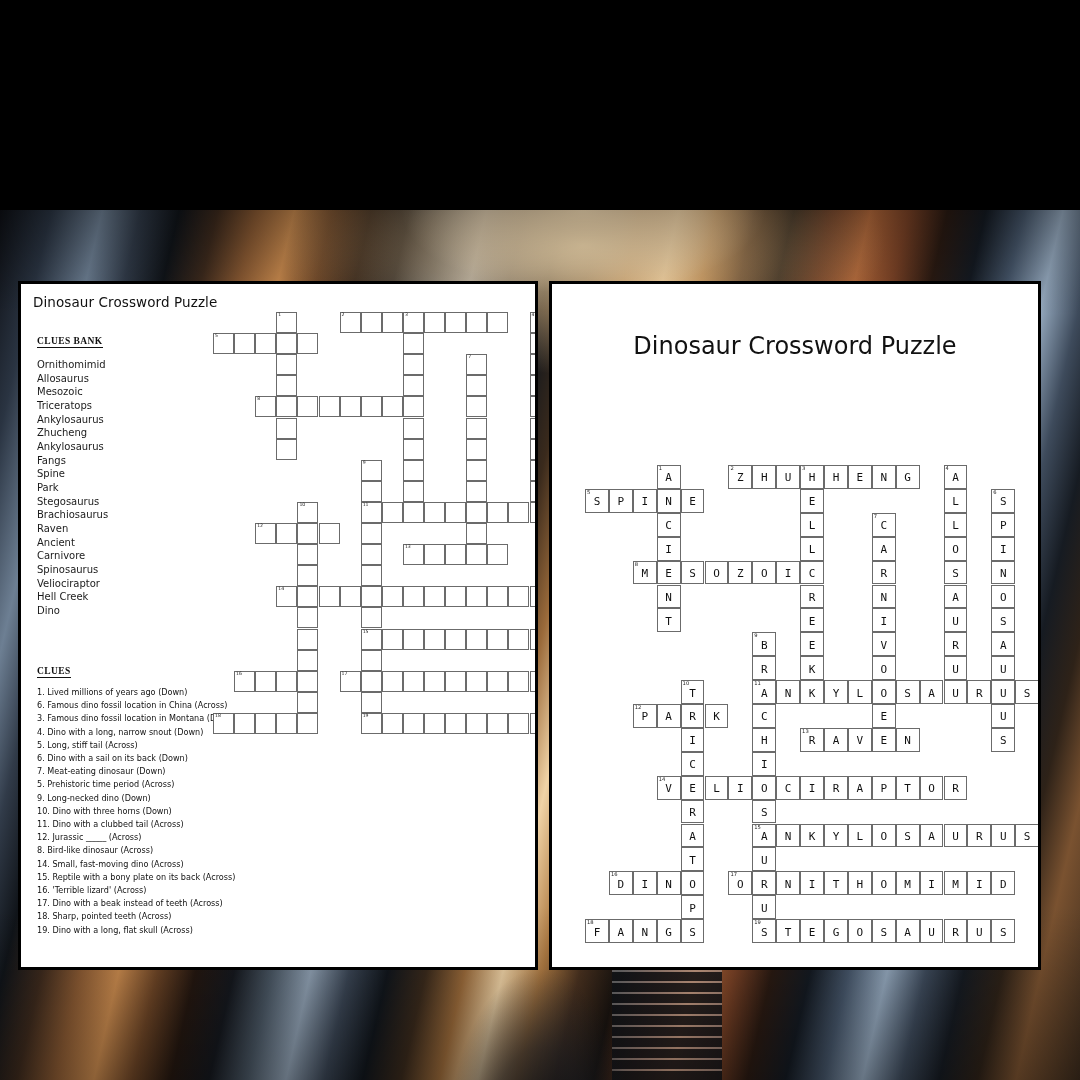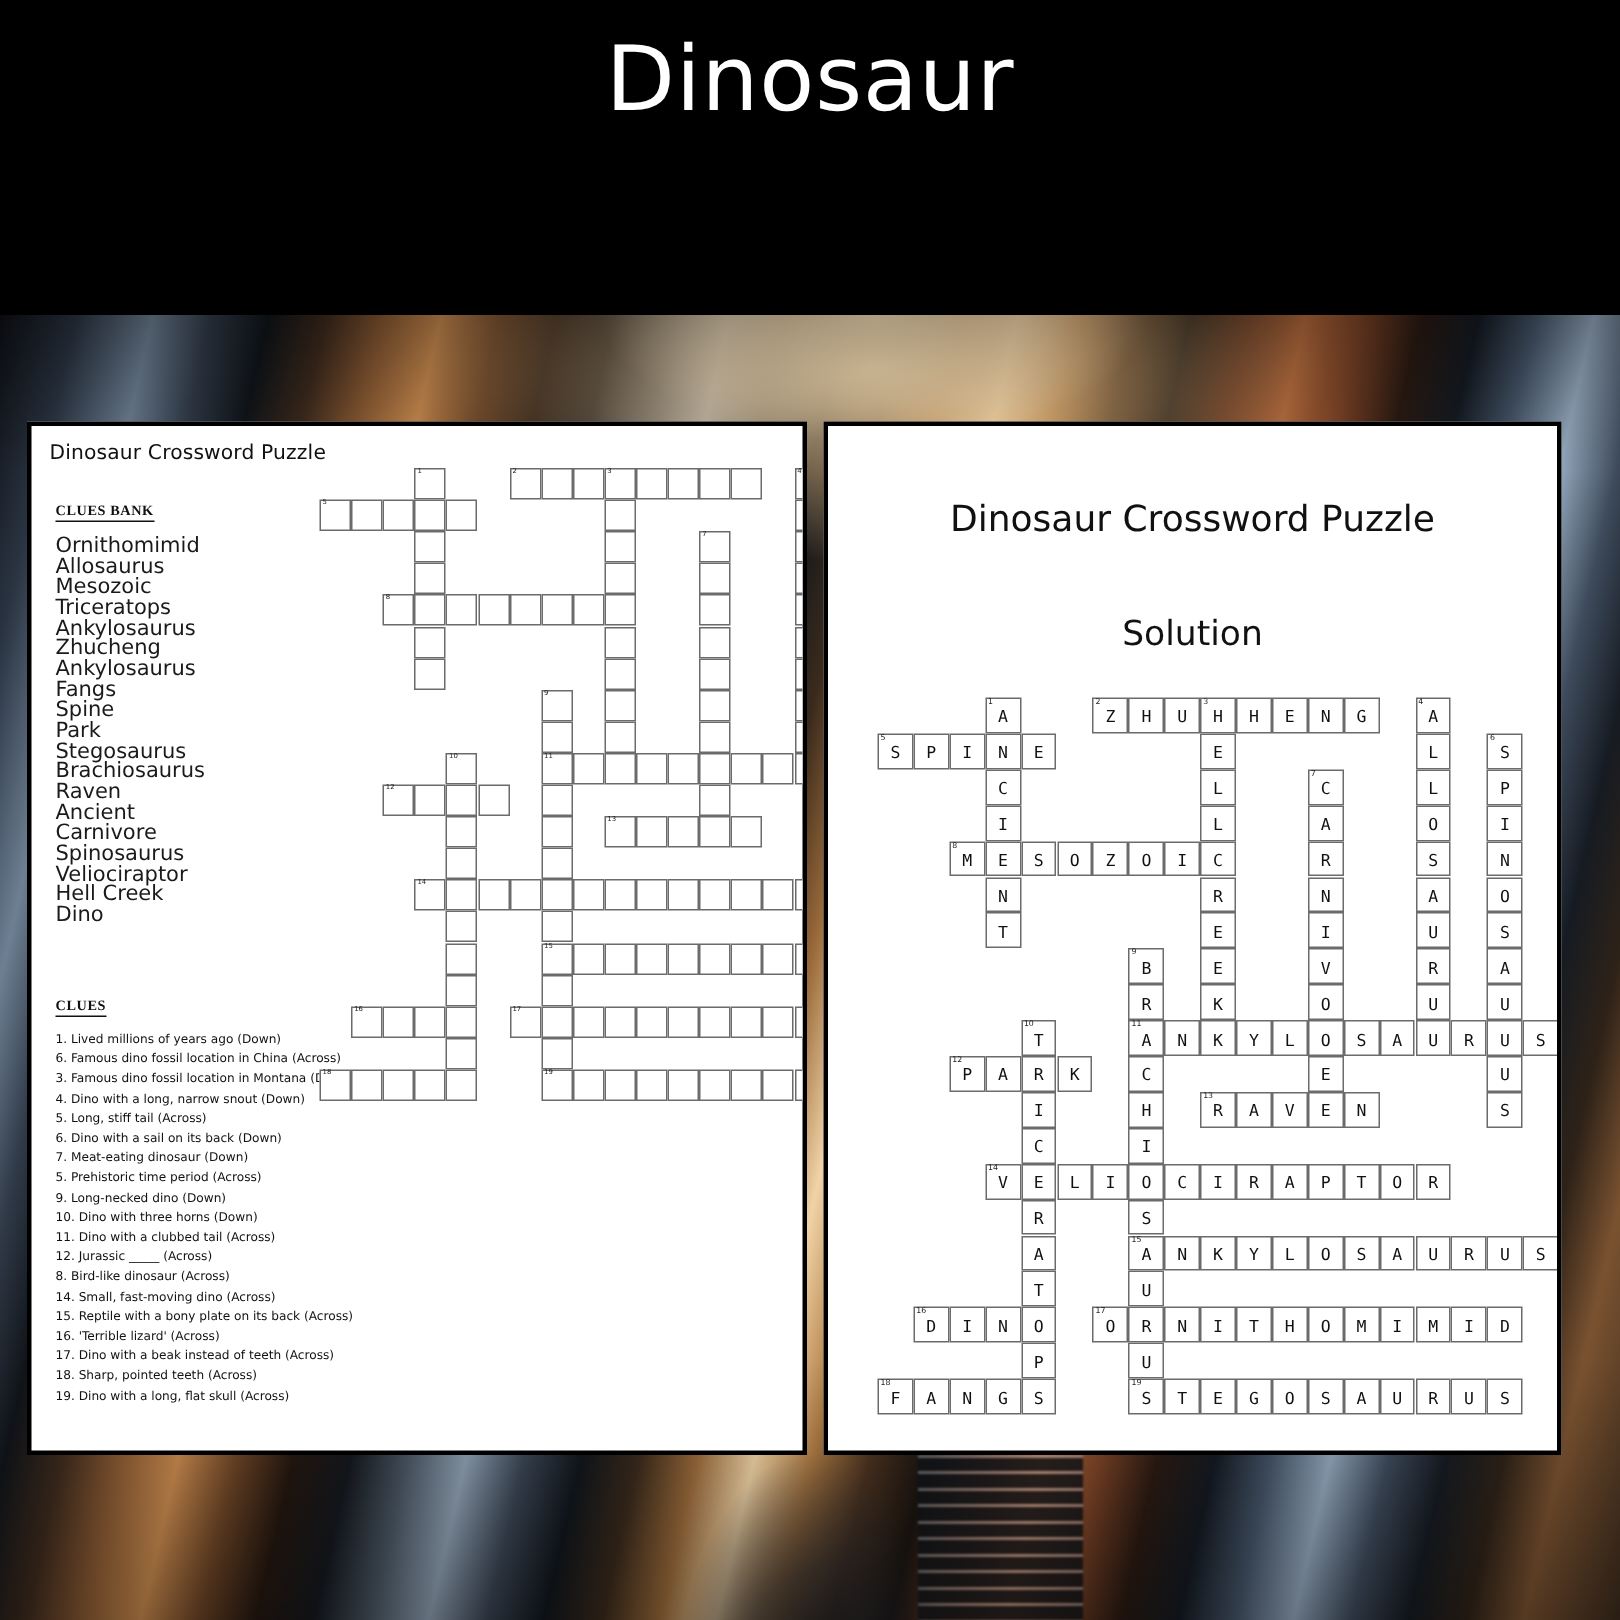--- a/index.html
+++ b/index.html
@@ -94,21 +94,21 @@
     position:absolute;left:12px;top:10px;font-size:13.5px;color:#111;
     font-family:"DejaVu Sans",sans-serif;letter-spacing:.1px;white-space:nowrap;
   }
   .wb-head{
     position:absolute;left:16px;top:52px;font-size:9.5px;font-weight:bold;
     font-family:"Liberation Serif",serif;color:#111;letter-spacing:.4px;
     border-bottom:1px solid #111;padding-bottom:1px;
   }
   .wb-list{
     position:absolute;left:16px;top:74px;width:130px;
-    font-size:14px;line-height:13.65px;color:#1a1a1a;
+    font-size:10px;line-height:13.65px;color:#1a1a1a;
     font-family:"DejaVu Sans",sans-serif;
   }
   .wb-list div{white-space:nowrap;}
   .clues-head{
     position:absolute;left:16px;top:382px;font-size:9.5px;font-weight:bold;
     font-family:"Liberation Serif",serif;color:#111;letter-spacing:.4px;
     border-bottom:1px solid #111;padding-bottom:1px;
   }
   .clues-list{
     position:absolute;left:16px;top:402px;width:300px;
@@ -154,23 +154,20 @@
   .wm span{
     color:#fff;font-size:28px;font-family:"DejaVu Sans",sans-serif;
     letter-spacing:.3px;
   }
 </style>
 </head>
 <body>
 
 <div id="page">
 
-  <div class="band-top">
-    <div class="t">Dinosaur</div>
-  </div>
 
   <div class="bg">
     <div class="layer bgA"></div>
     <div class="layer bgB"></div>
     <div class="bgC"></div>
     <div class="bgSteps"></div>
     <div class="bgC2"></div>
     <div class="layer bgVig"></div>
   </div>
 
@@ -391,21 +388,20 @@
         <div class="cell" style="left: 232.1px; top: 400.9px; width: 21.1px; height: 21.1px;"></div>
         <div class="cell" style="left: 253.2px; top: 400.9px; width: 21.1px; height: 21.1px;"></div>
         <div class="cell" style="left: 274.3px; top: 400.9px; width: 21.1px; height: 21.1px;"></div>
         <div class="cell" style="left: 295.4px; top: 400.9px; width: 21.1px; height: 21.1px;"></div>
         <div class="cell" style="left: 316.5px; top: 400.9px; width: 21.1px; height: 21.1px;"></div>
       </div>
   </div>
 
   <div class="sheet" id="sheet-right">
     <div class="sol-title">Dinosaur Crossword Puzzle</div>
-    <div class="sol-sub">Solution</div>
     <div class="grid" id="grid-right" style="left: 33px; top: 181px;">
         <div class="cell" style="left: 71.7px; top: 0px; width: 23.9px; height: 23.9px;">
           <span class="num">1</span>
           <span class="ch">A</span>
         </div>
         <div class="cell" style="left: 71.7px; top: 23.9px; width: 23.9px; height: 23.9px;">
           <span class="ch">N</span>
         </div>
         <div class="cell" style="left: 71.7px; top: 47.8px; width: 23.9px; height: 23.9px;">
           <span class="ch">C</span>

